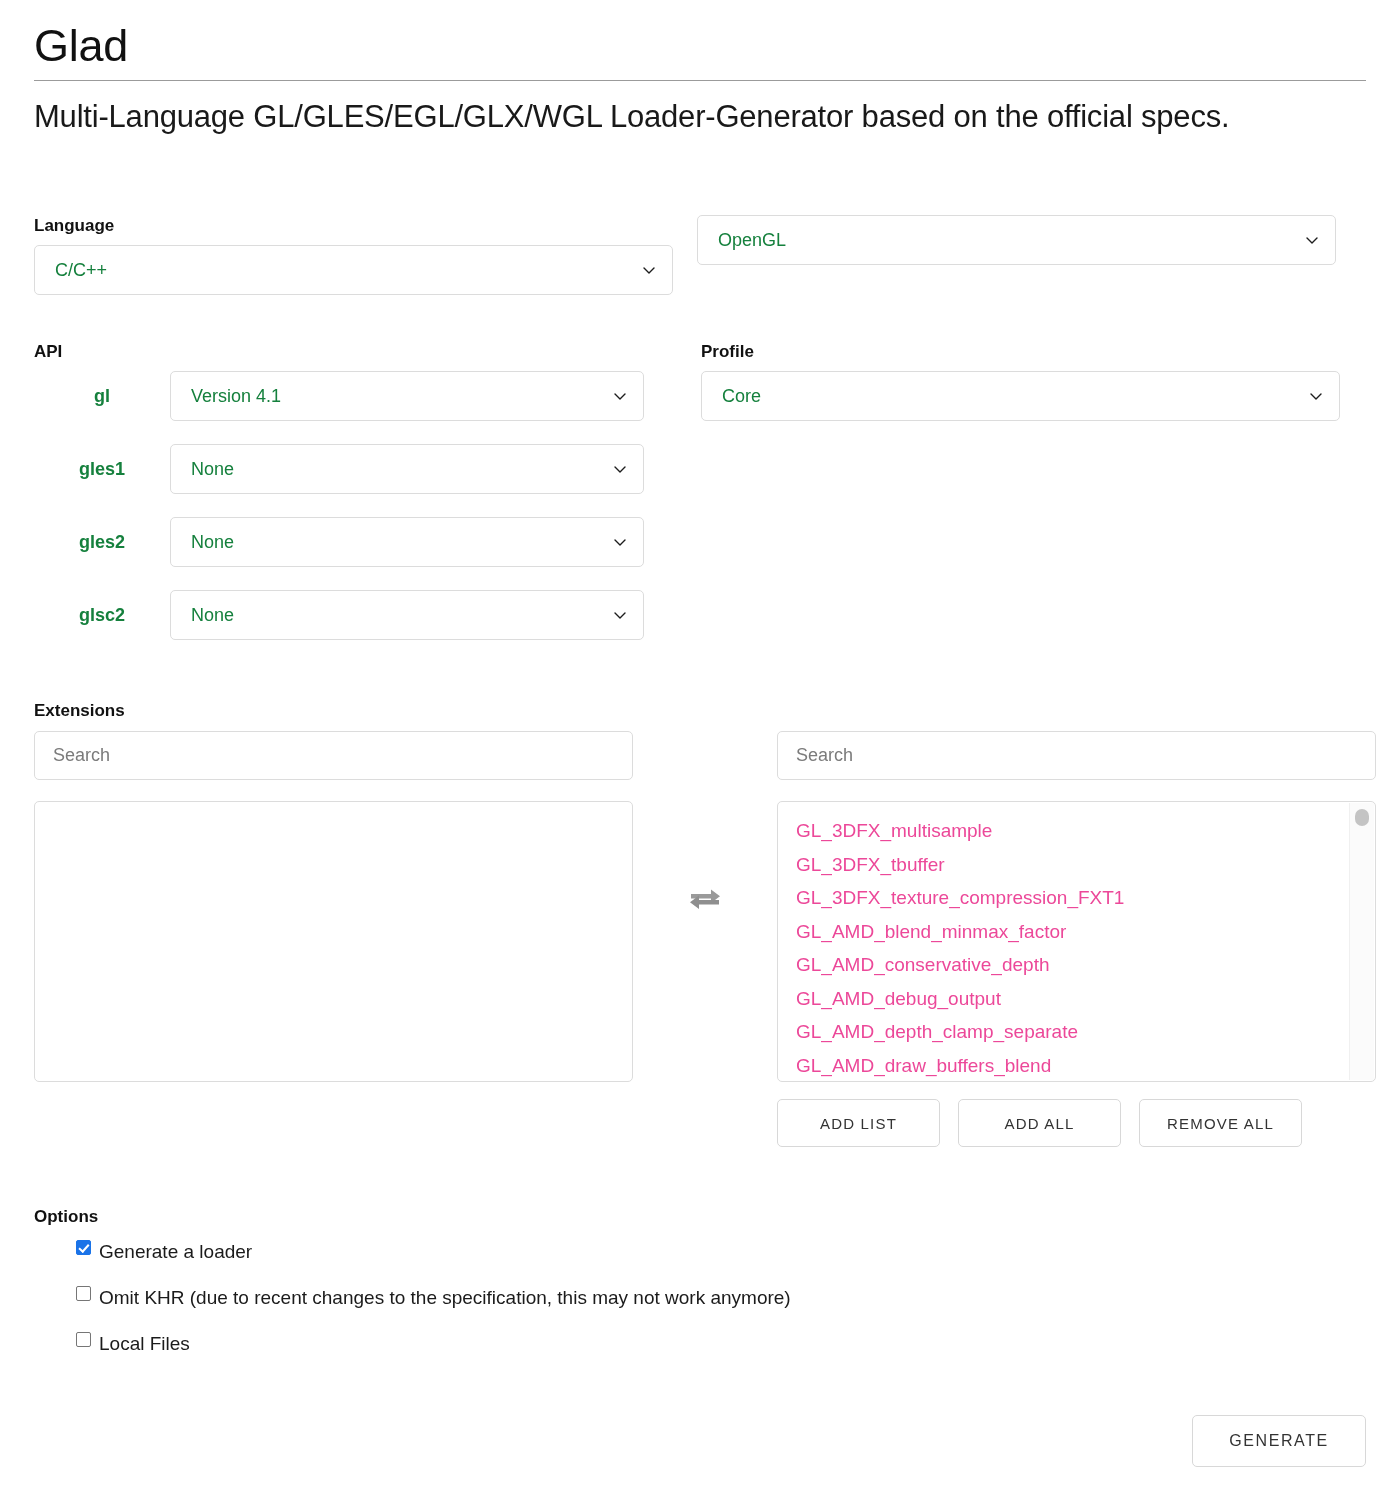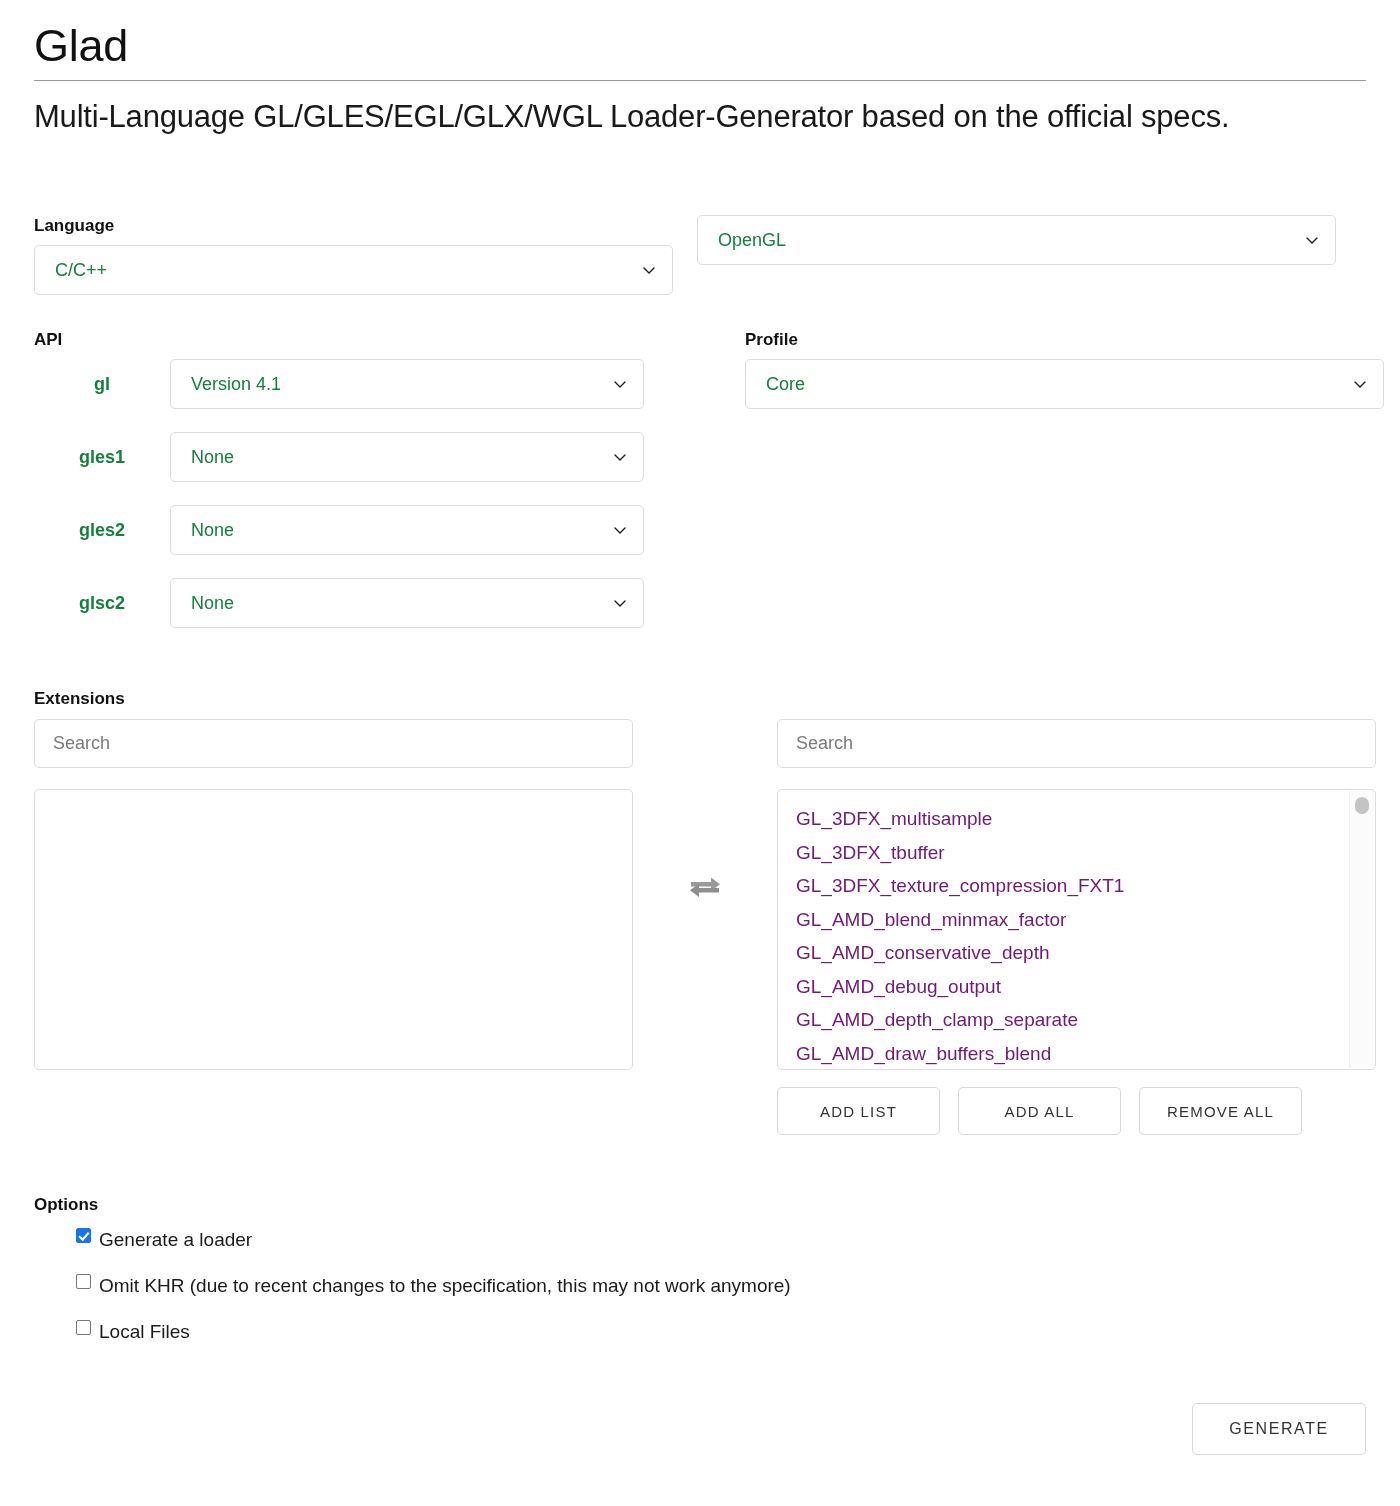--- a/index.html
+++ b/index.html
@@ -90,22 +90,22 @@
   .row-top {
     display: flex;
     gap: 24px;
     margin-top: 78px;
   }
   .col { width: 639px; flex: 0 0 639px; }
 
   
   .row-api {
     display: flex;
-    gap: 72px;
-    margin-top: 34px;
+    gap: 28px;
+    margin-top: 46px;
   }
   .api-rows { margin-top: 6px; }
   .api-row {
     display: flex;
     align-items: center;
     margin-bottom: 23px;
   }
   .api-row:last-child { margin-bottom: 0; }
   .api-name {
     width: 136px;
@@ -162,21 +162,21 @@
     background: #ffffff;
     overflow: hidden;
     padding: 12px 0 0 0;
   }
   .ext-list-inner {
     padding: 0 20px 0 18px;
   }
   .ext-item {
     font-size: 19px;
     line-height: 33.5px;
-    color: #701a75;
+    color: #ec4899;
     white-space: nowrap;
     cursor: pointer;
     font-weight: 400;
   }
   .scroll-track {
     position: absolute;
     top: 1px;
     right: 1px;
     bottom: 1px;
     width: 24px;

